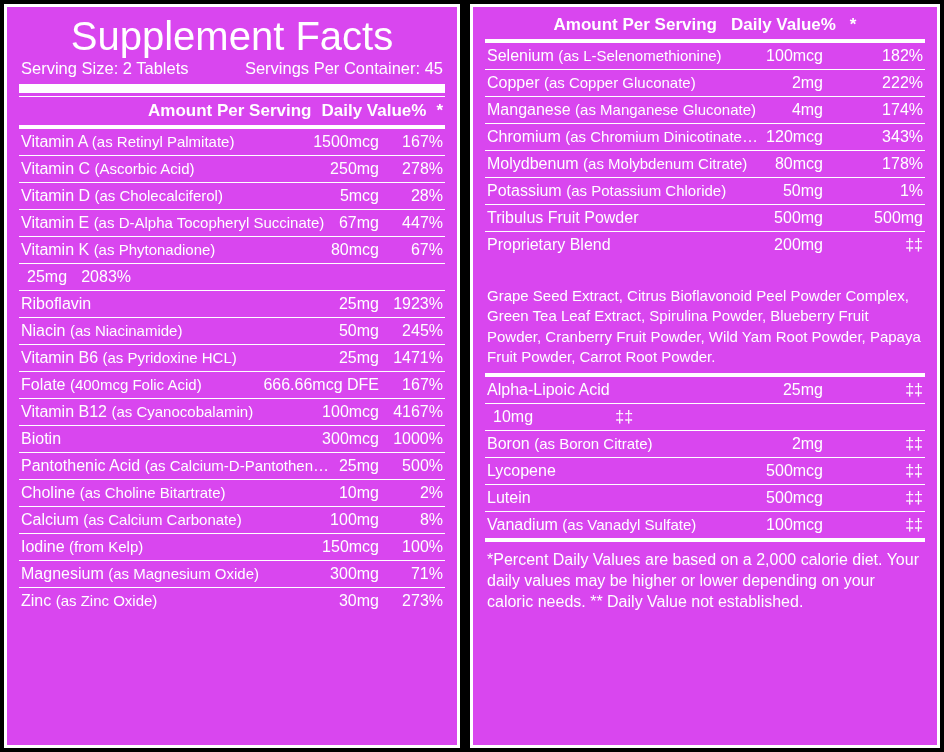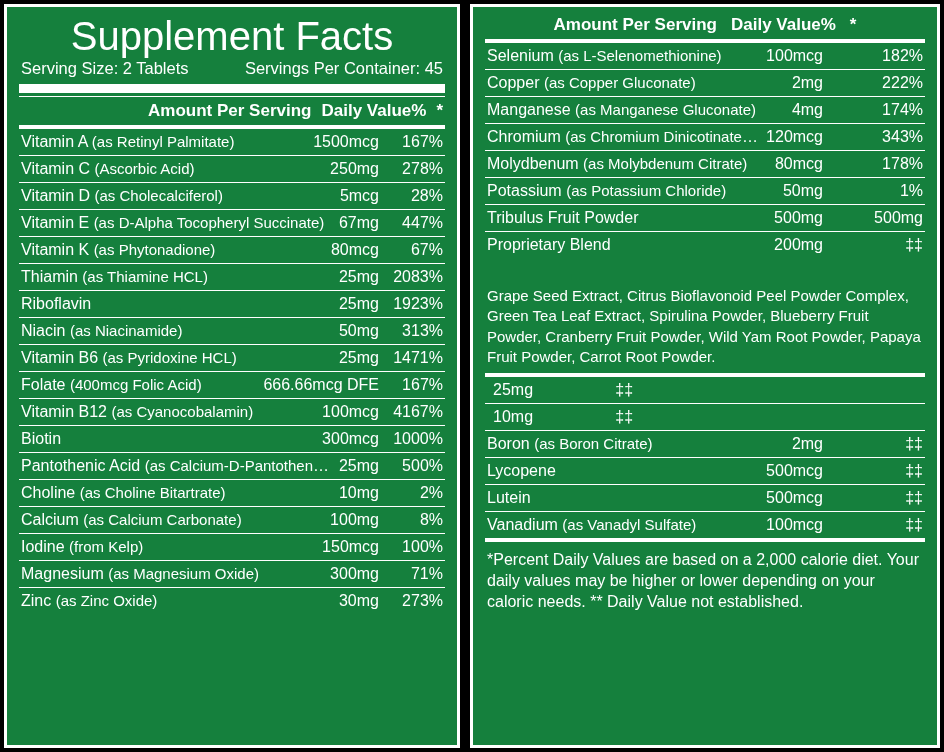--- a/index.html
+++ b/index.html
@@ -11,21 +11,21 @@
     width: 944px;
     height: 752px;
     font-family: "Liberation Sans", sans-serif;
     color: #ffffff;
     overflow: hidden;
   }
   .panel {
     position: absolute;
     box-sizing: border-box;
     border: 3px solid #ffffff;
-    background: #15803d;
+    background: #d946ef;
   }
   #left-panel {
     left: 4px;
     top: 4px;
     width: 456px;
     height: 744px;
     padding: 0 12px;
   }
   #right-panel {
     left: 470px;
@@ -174,35 +174,34 @@
         <span class="n-dv">447%</span>
       </div>
       <div class="rule-thin"></div>
       <div class="nutrient-row">
         <span class="n-name">Vitamin K <span class="sub">(as Phytonadione)</span></span>
         <span class="n-amt">80mcg</span>
         <span class="n-dv">67%</span>
       </div>
       <div class="rule-thin"></div>
       <div class="nutrient-row">
-        <span class="n-name">Thiamin <span class="sub">(as Thiamine HCL)</span></span>
         <span class="n-amt">25mg</span>
         <span class="n-dv">2083%</span>
       </div>
       <div class="rule-thin"></div>
       <div class="nutrient-row">
         <span class="n-name">Riboflavin</span>
         <span class="n-amt">25mg</span>
         <span class="n-dv">1923%</span>
       </div>
       <div class="rule-thin"></div>
       <div class="nutrient-row">
         <span class="n-name">Niacin <span class="sub">(as Niacinamide)</span></span>
         <span class="n-amt">50mg</span>
-        <span class="n-dv">313%</span>
+        <span class="n-dv">245%</span>
       </div>
       <div class="rule-thin"></div>
       <div class="nutrient-row">
         <span class="n-name">Vitamin B6 <span class="sub">(as Pyridoxine HCL)</span></span>
         <span class="n-amt">25mg</span>
         <span class="n-dv">1471%</span>
       </div>
       <div class="rule-thin"></div>
       <div class="nutrient-row">
         <span class="n-name">Folate <span class="sub">(400mcg Folic Acid)</span></span>
@@ -319,20 +318,21 @@
     <span class="n-name">Proprietary Blend</span>
     <span class="n-amt">200mg</span>
     <span class="n-dv">‡‡</span>
   </div>
   <div class="blend-text">Grape Seed Extract, Citrus Bioflavonoid Peel Powder Complex, Green Tea Leaf Extract, Spirulina Powder, Blueberry Fruit Powder, Cranberry Fruit Powder, Wild Yam Root  Powder, Papaya Fruit Powder, Carrot Root Powder.</div>
 
   <div class="rule-med"></div>
 
   <div id="right-rows-bottom">
       <div class="nutrient-row">
+        <span class="n-name">Alpha-Lipoic Acid</span>
         <span class="n-amt">25mg</span>
         <span class="n-dv">‡‡</span>
       </div>
       <div class="rule-thin"></div>
       <div class="nutrient-row">
         <span class="n-amt">10mg</span>
         <span class="n-dv">‡‡</span>
       </div>
       <div class="rule-thin"></div>
       <div class="nutrient-row">

